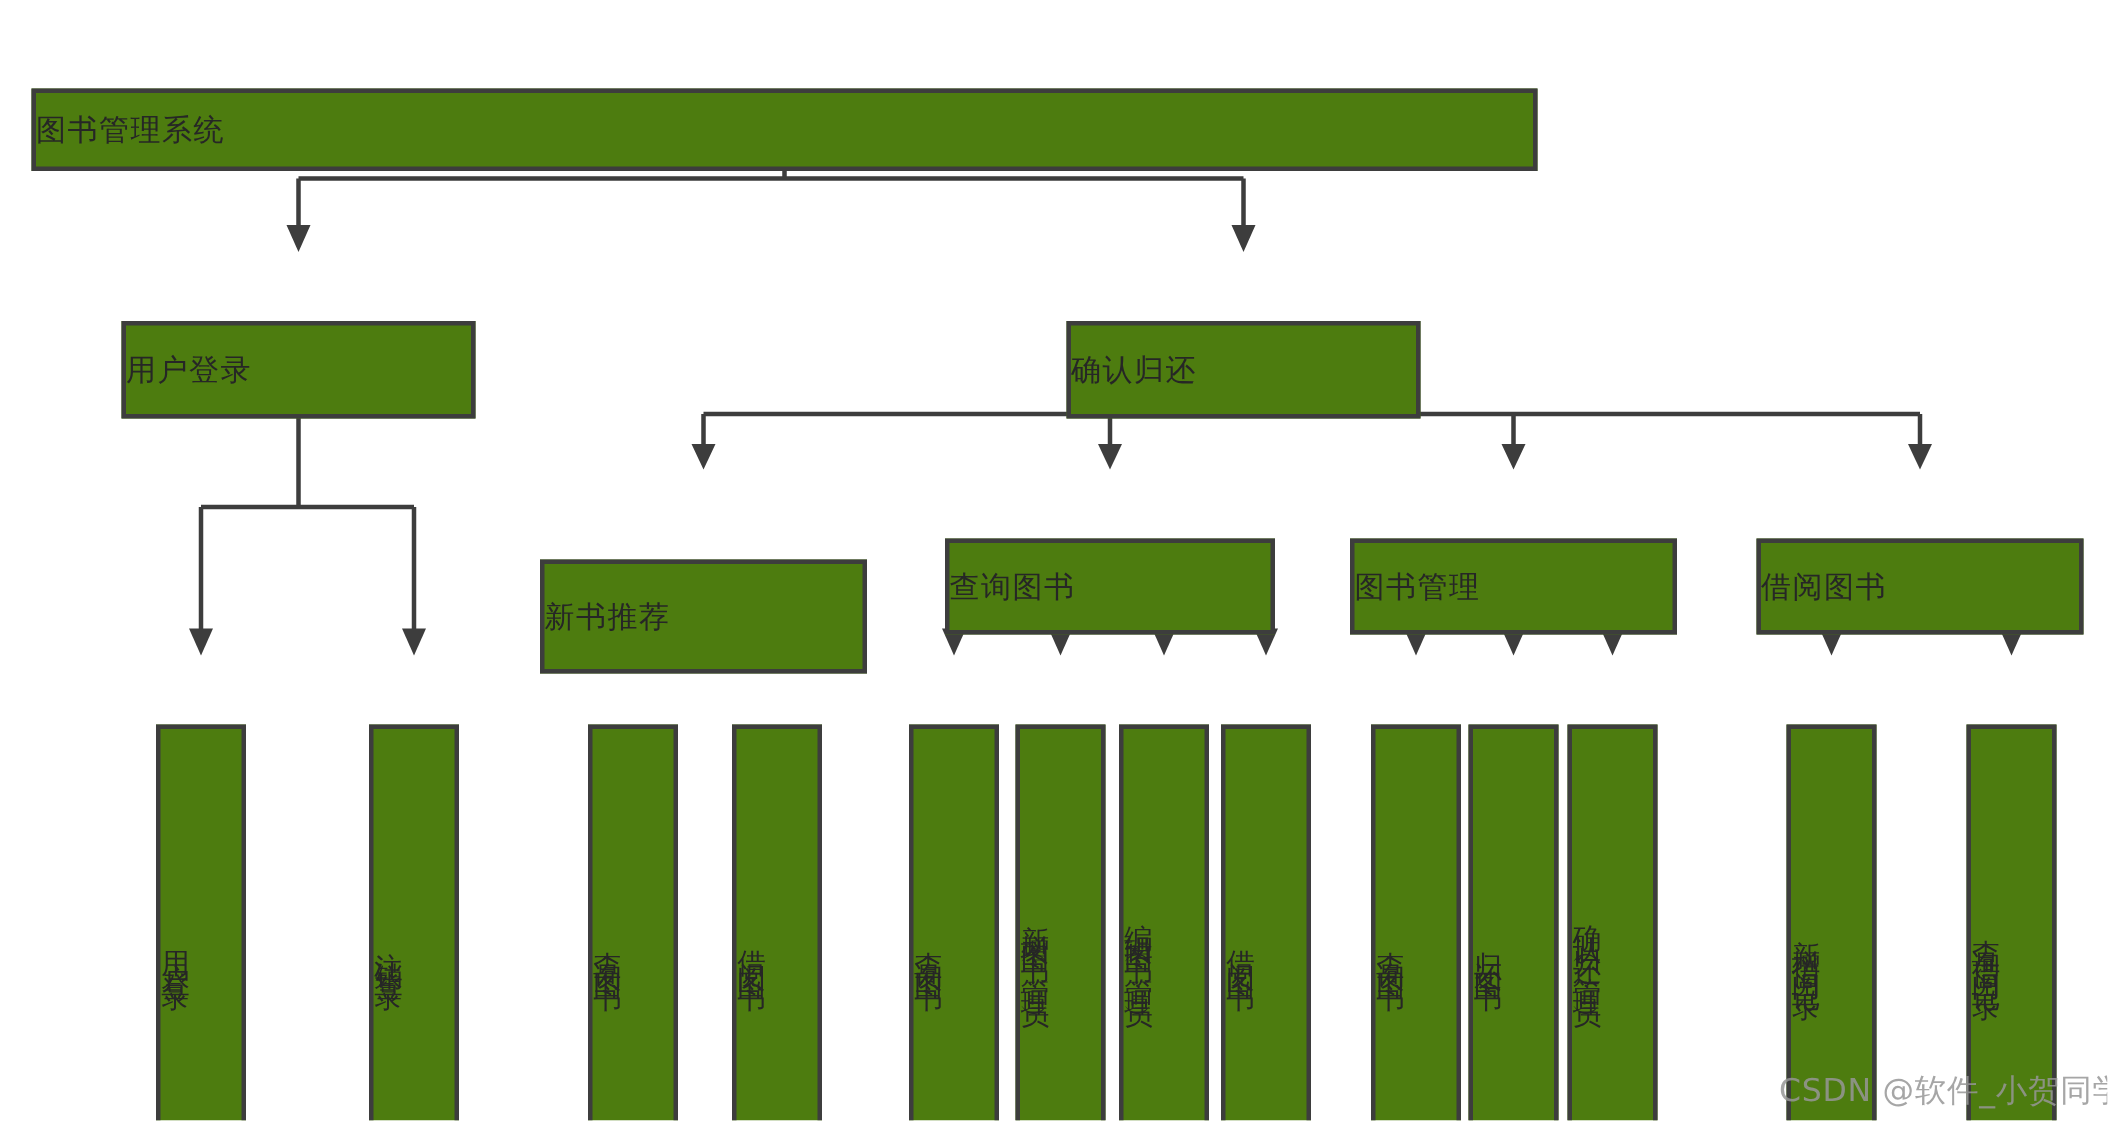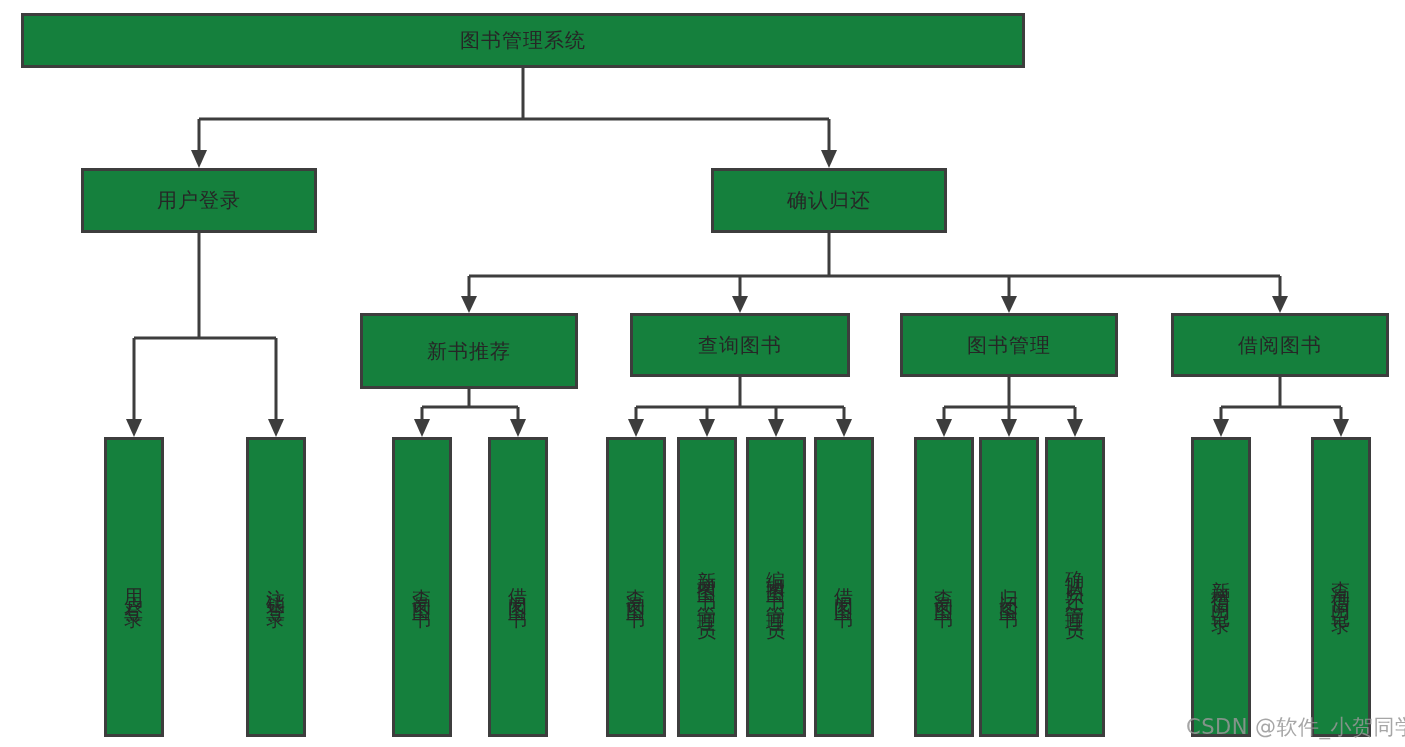--- a/index.html
+++ b/index.html
@@ -2,23 +2,23 @@
 <html><head>
 <meta charset="utf-8">
 <style>
   html,body{margin:0;padding:0;background:#ffffff;}
   .canvas{
     position:relative;width:1405px;height:747px;background:#ffffff;overflow:hidden;
     font-family:"DejaVu Sans",sans-serif;
   }
   svg.wires{position:absolute;left:0;top:0;z-index:1;}
   .box{
-    position:absolute;box-sizing:border-box;background:#15803d;
-    border:3px solid #3d3d3d;display:flex;align-items:center;justify-content:center;
-    z-index:2;color:#262626;
+    position:absolute;box-sizing:border-box;background:#4d7c0f;
+    border:3px solid #3d3d3d;display:flex;align-items:center;
+    z-index:2;color:#262626;margin-top:46px;
   }
   .hbox span{font-size:20px;letter-spacing:1px;white-space:nowrap;}
   .vbox .vtext{
     writing-mode:vertical-rl;text-orientation:mixed;
     font-size:19px;letter-spacing:0.38em;line-height:1;white-space:nowrap;
   }
   .watermark{
     position:absolute;left:1186px;top:713px;z-index:5;
     font-size:21px;color:rgba(150,150,150,0.85);letter-spacing:0.5px;white-space:nowrap;
   }
@@ -65,21 +65,21 @@
     <span>图书管理系统</span>
   </div>
 
   <div class="box hbox" style="left:81px;top:168px;width:236px;height:65px">
     <span>用户登录</span>
   </div>
   <div class="box hbox" style="left:711px;top:168px;width:236px;height:65px">
     <span>确认归还</span>
   </div>
 
-  <div class="box hbox" style="left:360px;top:313px;width:218px;height:76px">
+  <div class="box hbox" style="left:360px;top:327px;width:218px;height:76px">
     <span>新书推荐</span>
   </div>
   <div class="box hbox" style="left:630px;top:313px;width:220px;height:64px">
     <span>查询图书</span>
   </div>
   <div class="box hbox" style="left:900px;top:313px;width:218px;height:64px">
     <span>图书管理</span>
   </div>
   <div class="box hbox" style="left:1171px;top:313px;width:218px;height:64px">
     <span>借阅图书</span>

